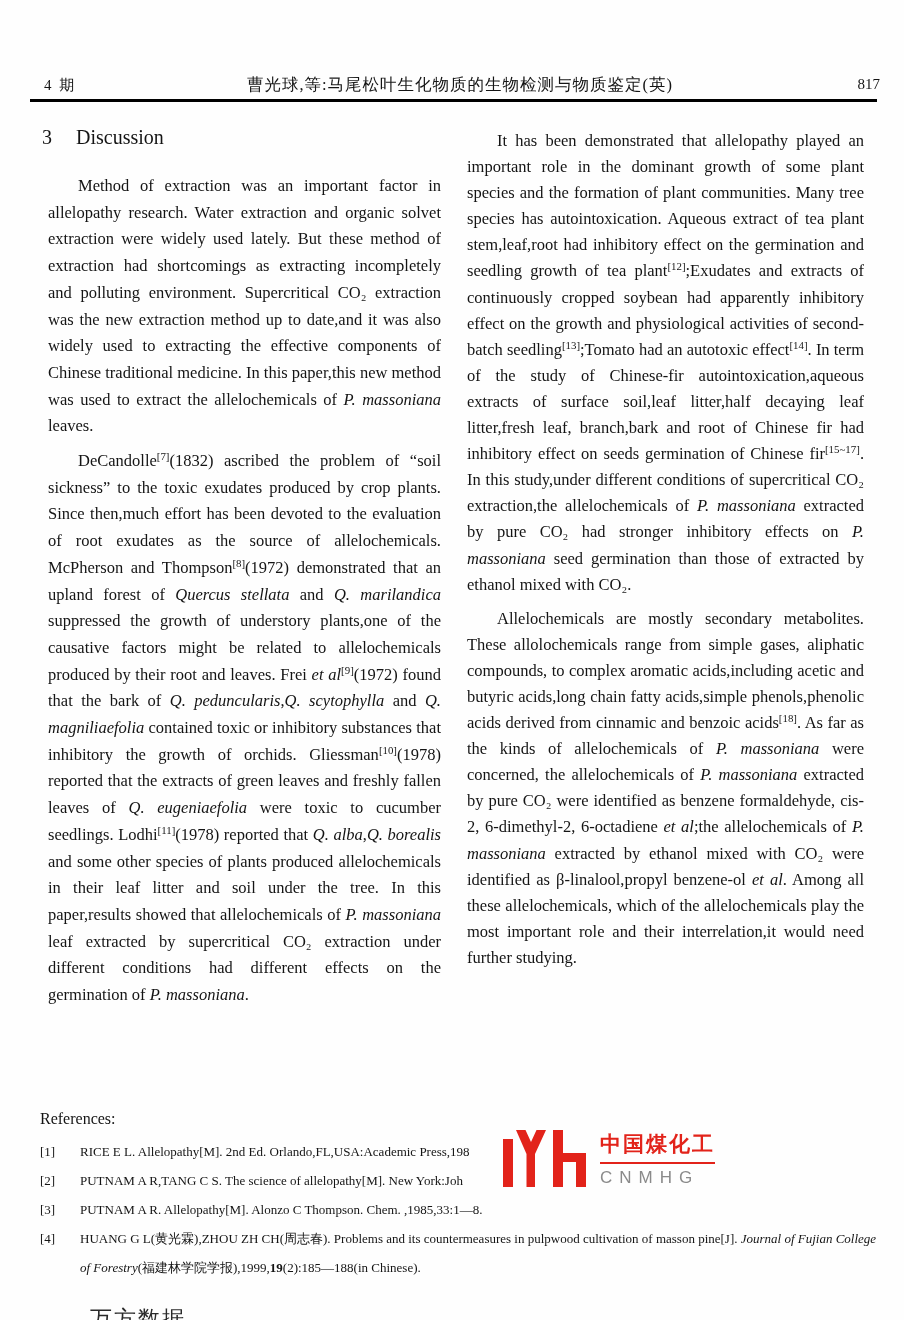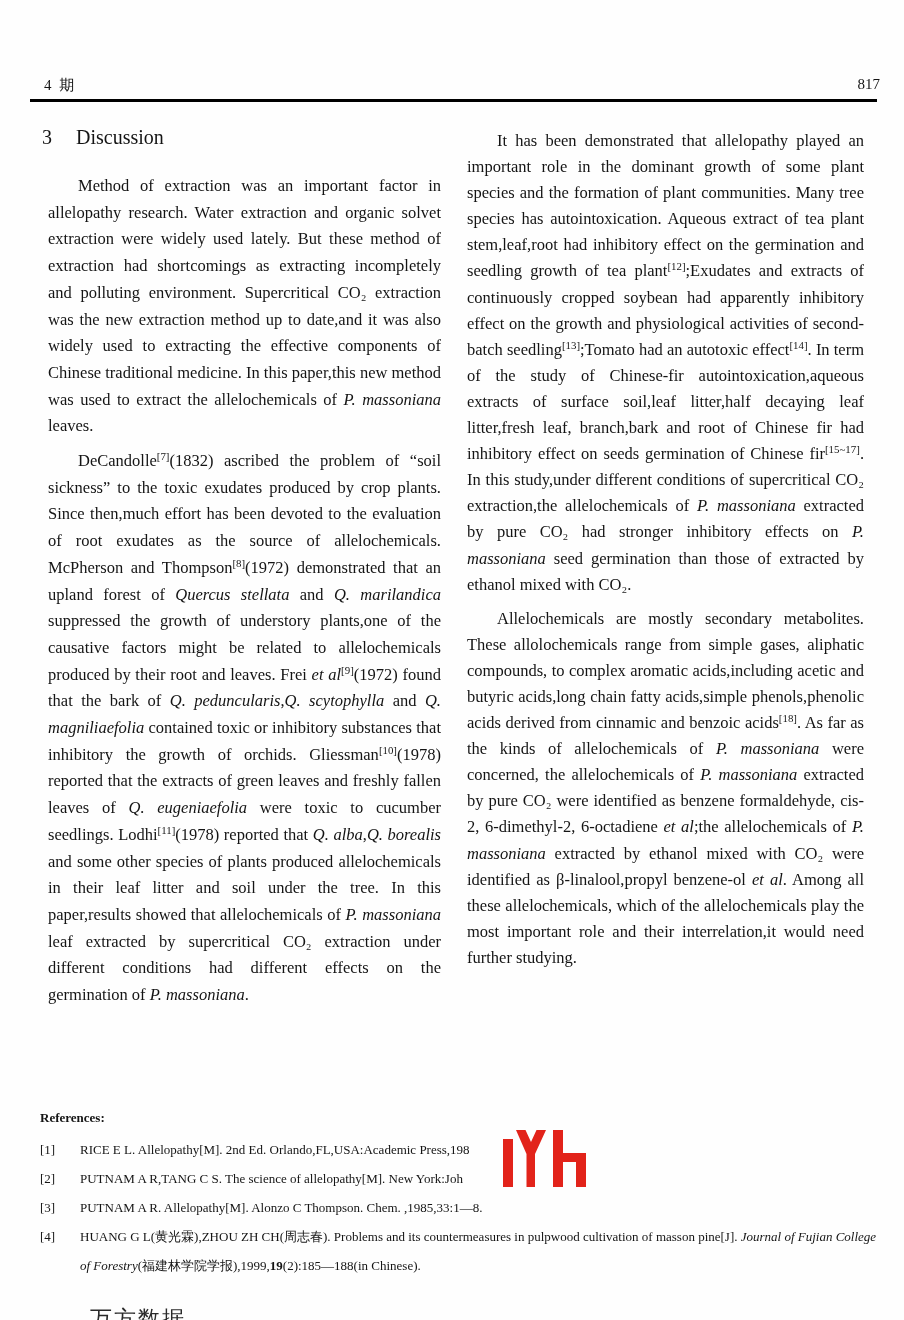--- a/index.html
+++ b/index.html
@@ -31,21 +31,21 @@
   .col p { margin:8px; font-size:16.5px; text-align:justify; text-indent:30px; }
   .col-left  p { line-height:26.7px; }
   .col-right p { line-height:26.1px; }
 
   .seg-i   { font-style:italic; }
   .seg-b   { font-weight:bold;margin-top:32px; }
   .seg-sup { font-size:0.66em; vertical-align:super; line-height:0; }
 
   
   .refs { position:absolute; left:40px; top:1110px; width:838px; }
-  .refs-heading { font-weight:bold; font-size:13px; margin:0 0 9px 0; }
+  .refs-heading { font-weight:normal; font-size:16px; margin:0 0 9px 0; }
   .ref-item { display:flex; font-size:13px; line-height:29px; }
   .ref-label { width:40px; flex:0 0 40px; }
   .ref-text  { flex:1 1 auto; }
   .ref-clip  { white-space:nowrap; overflow:hidden; }
 
   
   .watermark { position:absolute; left:503px; top:1130px; display:flex; gap:14px;
                align-items:flex-start;
                font-family:"Liberation Sans","DejaVu Sans",sans-serif; }
   .wm-logo { width:83px; height:57px; color:var(--wm-red,#e2231a); }
@@ -61,20 +61,21 @@
   .footer-brand { position:absolute; left:90px; top:1268px;
                   font-family:"Liberation Sans","DejaVu Sans",sans-serif;
                   font-size:22px; letter-spacing:2px; color:#2a2a2a;margin-top:36px; }
 </style>
 </head>
 <body>
 
 <div class="page">
 
   <div class="hdr-issue">4 期</div>
+  <div class="hdr-title">曹光球,等:马尾松叶生化物质的生物检测与物质鉴定(英)</div>
   <div class="hdr-page">817</div>
   <div class="hdr-rule"></div>
 
   <div class="col col-left">
     <div class="sec-heading">
       <span>3</span>
       <span>Discussion</span>
     </div>
     <p><span>Method of extraction was an important factor in allelopathy research. Water extraction and organic solvet extraction were widely used lately. But these method of extraction had shortcomings as extracting incompletely and polluting environment. Supercritical CO₂ extraction was the new extraction method up to date,and it was also widely used to extracting the effective components of Chinese traditional medicine. In this paper,this new method was used to extract the allelochemicals of </span><span class="seg-i">P. massoniana</span><span> leaves.</span></p>
     <p><span>DeCandolle</span><span class="seg-sup">[7]</span><span>(1832) ascribed the problem of “soil sickness” to the toxic exudates produced by crop plants. Since then,much effort has been devoted to the evaluation of root exudates as the source of allelochemicals. McPherson and Thompson</span><span class="seg-sup">[8]</span><span>(1972) demonstrated that an upland forest of </span><span class="seg-i">Quercus stellata</span><span> and </span><span class="seg-i">Q. marilandica</span><span> suppressed the growth of understory plants,one of the causative factors might be related to allelochemicals produced by their root and leaves. Frei </span><span class="seg-i">et al</span><span class="seg-sup">[9]</span><span>(1972) found that the bark of </span><span class="seg-i">Q. peduncularis</span><span>,</span><span class="seg-i">Q. scytophylla</span><span> and </span><span class="seg-i">Q. magniliaefolia</span><span> contained toxic or inhibitory substances that inhibitory the growth of orchids. Gliessman</span><span class="seg-sup">[10]</span><span>(1978) reported that the extracts of green leaves and freshly fallen leaves of </span><span class="seg-i">Q. eugeniaefolia</span><span> were toxic to cucumber seedlings. Lodhi</span><span class="seg-sup">[11]</span><span>(1978) reported that </span><span class="seg-i">Q. alba</span><span>,</span><span class="seg-i">Q. borealis</span><span> and some other species of plants produced allelochemicals in their leaf litter and soil under the tree. In this paper,results showed that allelochemicals of </span><span class="seg-i">P. massoniana</span><span> leaf extracted by supercritical CO₂ extraction under different conditions had different effects on the germination of </span><span class="seg-i">P. massoniana</span><span>.</span></p>
@@ -107,17 +108,21 @@
   </div>
 
   <div class="watermark">
     <svg class="wm-logo" viewBox="0 0 83 57" aria-hidden="true">
       <rect x="0" y="9" width="10" height="48" fill="currentColor"></rect>
       <polygon points="13,0 22.5,0 28,12 33.5,0 43,0 32,24 32,57 23.5,57 23.5,24" fill="currentColor"></polygon>
       <rect x="50" y="0" width="10" height="57" fill="currentColor"></rect>
       <rect x="60" y="23" width="13" height="9" fill="currentColor"></rect>
       <rect x="73" y="23" width="10" height="34" fill="currentColor"></rect>
     </svg>
+    <div class="wm-texts">
+      <span class="wm-cn">中国煤化工</span>
+      <span class="wm-en">CNMHG</span>
+    </div>
   </div>
 
   <div class="footer-brand">万方数据</div>
 
 </div>
 
 </body></html>

